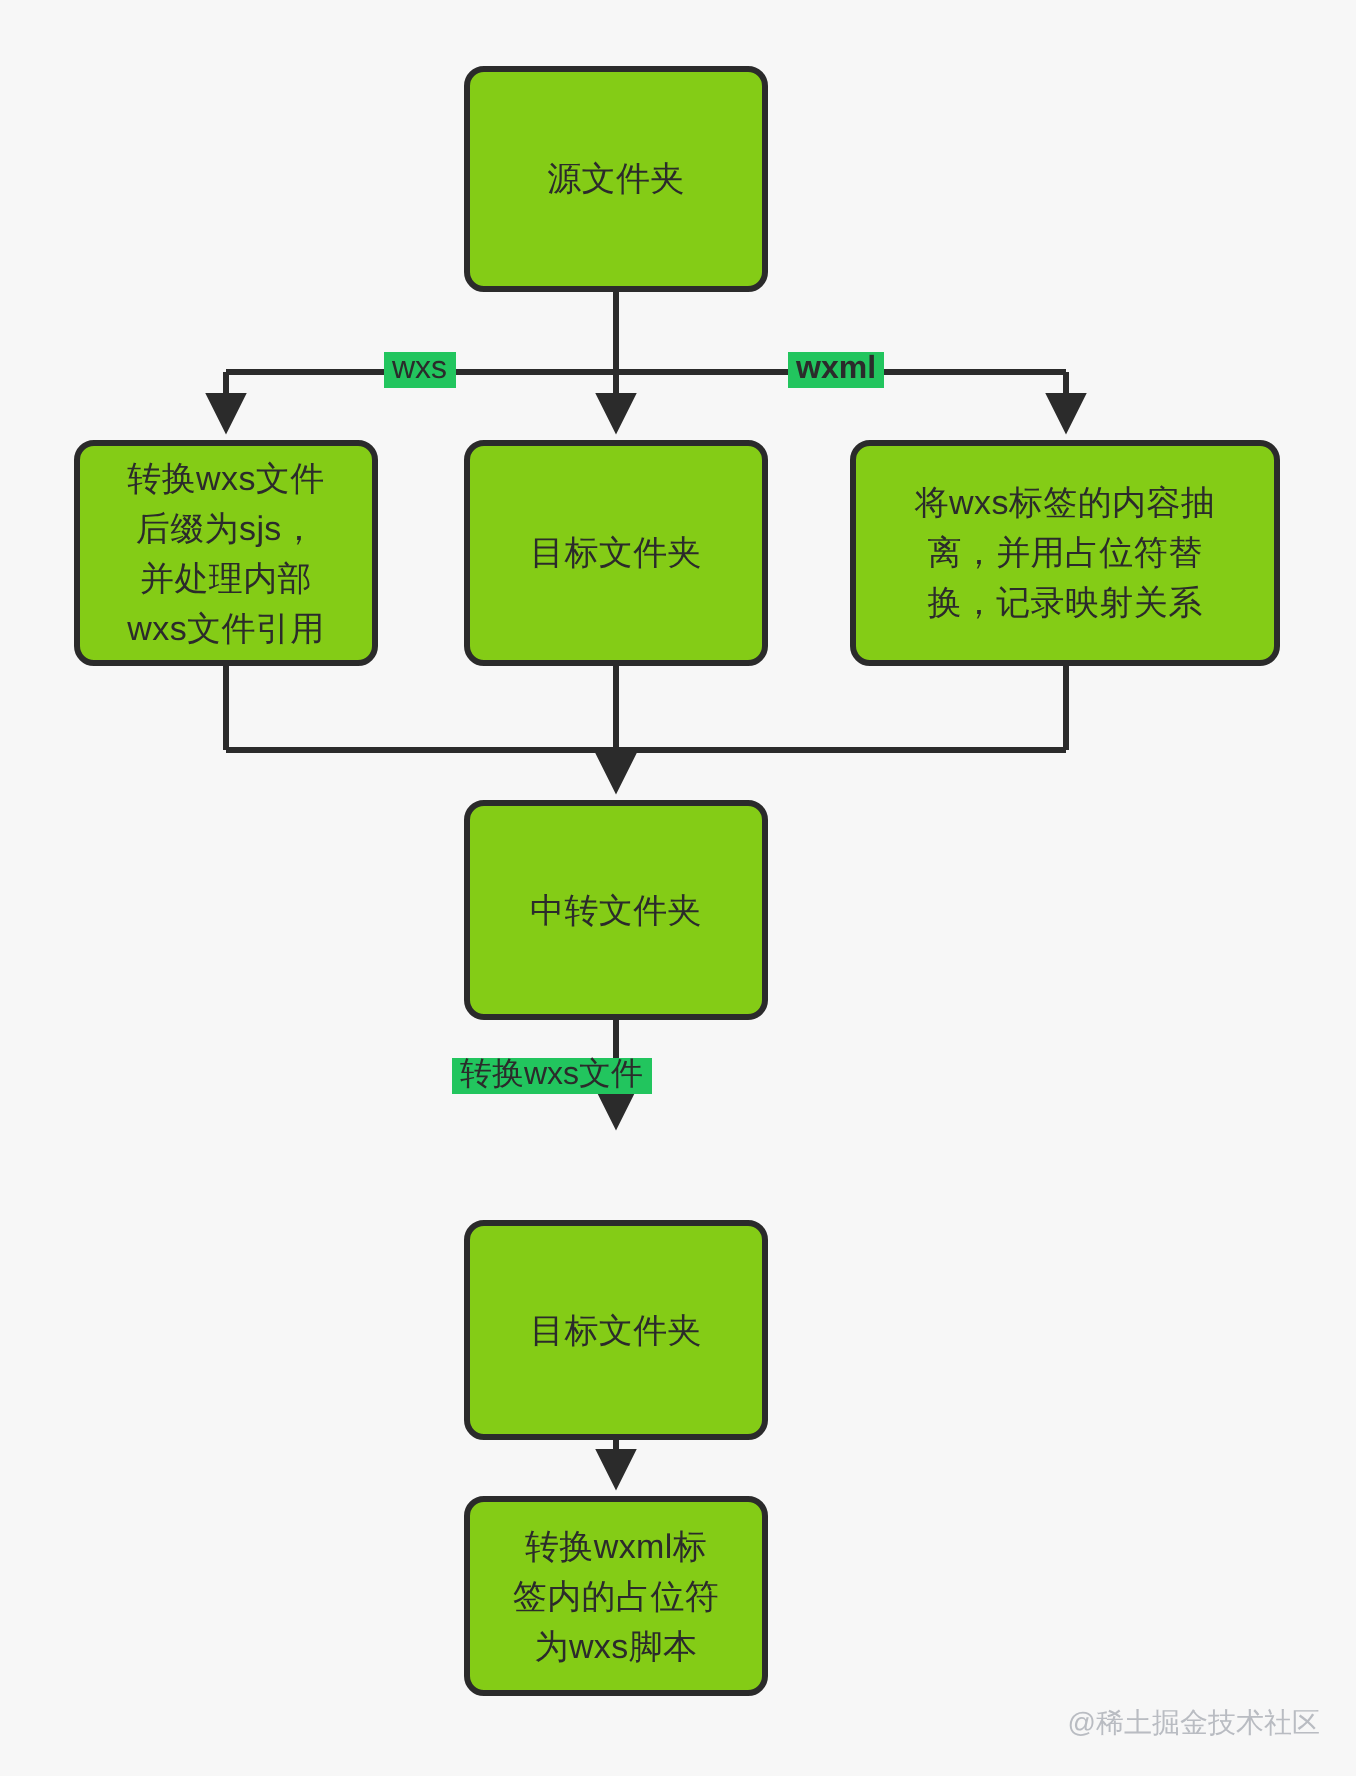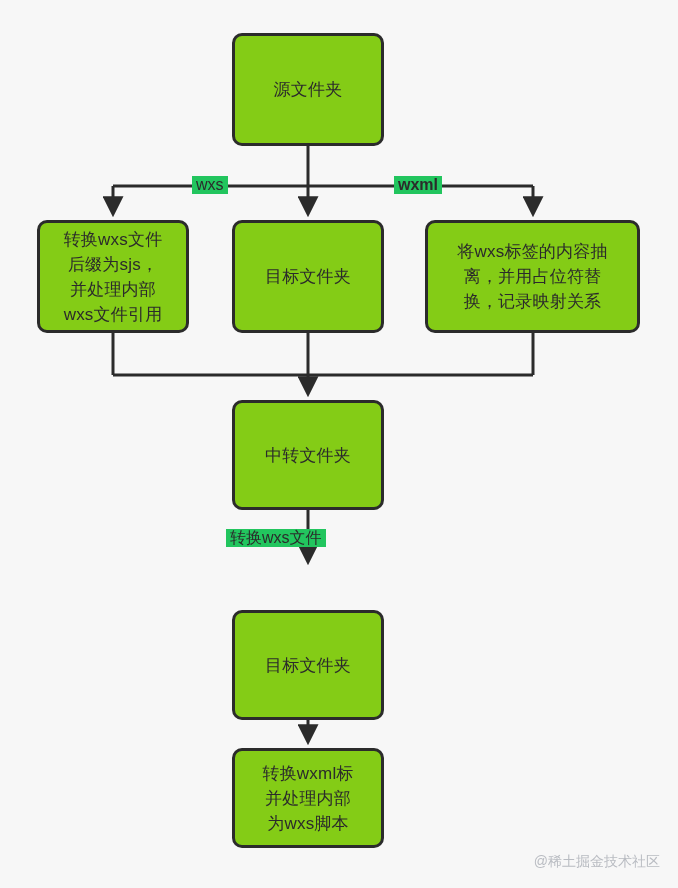--- a/index.html
+++ b/index.html
@@ -142,21 +142,21 @@
   <div class="node" id="node-transit">
     <span class="node-label">中转文件夹</span>
   </div>
 
   <div class="node" id="node-target">
     <span class="node-label">目标文件夹</span>
   </div>
 
   <div class="node" id="node-placeholder">
     <span class="node-label">转换wxml标
-并处理内部
+签内的占位符
 为wxs脚本</span>
   </div>
 
   <div class="edge-label" id="label-wxs">wxs</div>
 
   <div class="edge-label" id="label-wxml">wxml</div>
 
   <div class="edge-label" id="label-script">转换wxs文件</div>
 
   <div class="watermark">@稀土掘金技术社区</div>

